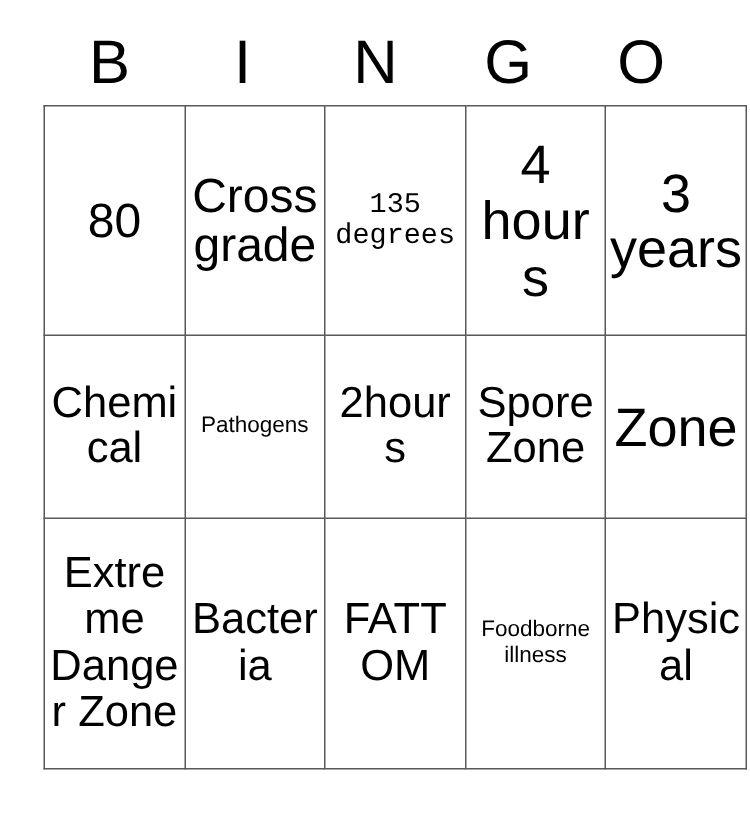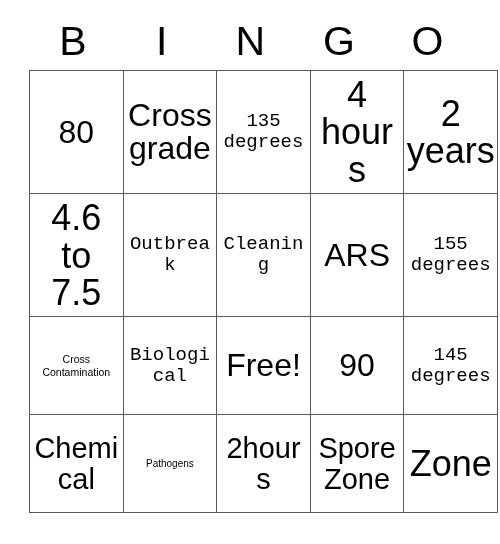--- a/index.html
+++ b/index.html
@@ -59,21 +59,21 @@
     overflow: hidden;
     word-wrap: break-word;
     color: #000;
   }
 
   
   .fs-xl   { font-size: 32px; line-height: 1.02; }
   .fs-lg   { font-size: 36px; line-height: 1.04; }
   .fs-md   { font-size: 29px; line-height: 1.06; }
   .fs-sm   { font-size: 19px; line-height: 1.1; font-family: Liberation Mono, monospace; }
-  .fs-xs   { font-size: 10px; line-height: 1.12; margin-top: 38px; }
+  .fs-xs   { font-size: 15px; line-height: 1.12; margin-top: 38px; }
   .fs-xxs  { font-size: 10.5px; line-height: 1.18; }
 </style>
 </head>
 <body>
 
 <div id="card">
 
   <div id="header-row">
     <div class="header-cell">B</div>
     <div class="header-cell">I</div>
@@ -82,39 +82,32 @@
     <div class="header-cell">O</div>
   </div>
 
   <table id="grid">
     <tbody>
       <tr>
         <td class="fs-xl"><span>80</span></td>
         <td class="fs-xl"><span>Cross grade</span></td>
         <td class="fs-sm"><span>135 degrees</span></td>
         <td class="fs-lg"><span>4 hours</span></td>
-        <td class="fs-lg"><span>2 years</span></td>
-      </tr>
-      <tr>
-        <td class="fs-lg"><span>4.6 to 7.5</span></td>
-        <td class="fs-sm"><span>Outbreak</span></td>
-        <td class="fs-sm"><span>Cleaning</span></td>
-        <td class="fs-xl"><span>ARS</span></td>
-        <td class="fs-sm"><span>155 degrees</span></td>
-      </tr>
-      <tr>
-        <td class="fs-xxs"><span>Cross Contamination</span></td>
-        <td class="fs-sm"><span>Biological</span></td>
-        <td class="fs-xl"><span>Free!</span></td>
-        <td class="fs-xl"><span>90</span></td>
-        <td class="fs-sm"><span>145 degrees</span></td>
+        <td class="fs-lg"><span>3 years</span></td>
       </tr>
       <tr>
         <td class="fs-md"><span>Chemical</span></td>
         <td class="fs-xs"><span>Pathogens</span></td>
         <td class="fs-md"><span>2hours</span></td>
         <td class="fs-md"><span>Spore Zone</span></td>
         <td class="fs-lg"><span>Zone</span></td>
       </tr>
+      <tr>
+        <td class="fs-md"><span>Extreme Danger Zone</span></td>
+        <td class="fs-md"><span>Bacteria</span></td>
+        <td class="fs-md"><span>FATTOM</span></td>
+        <td class="fs-xs"><span>Foodborne illness</span></td>
+        <td class="fs-md"><span>Physical</span></td>
+      </tr>
     </tbody>
   </table>
 
 </div>
 
 </body></html>

